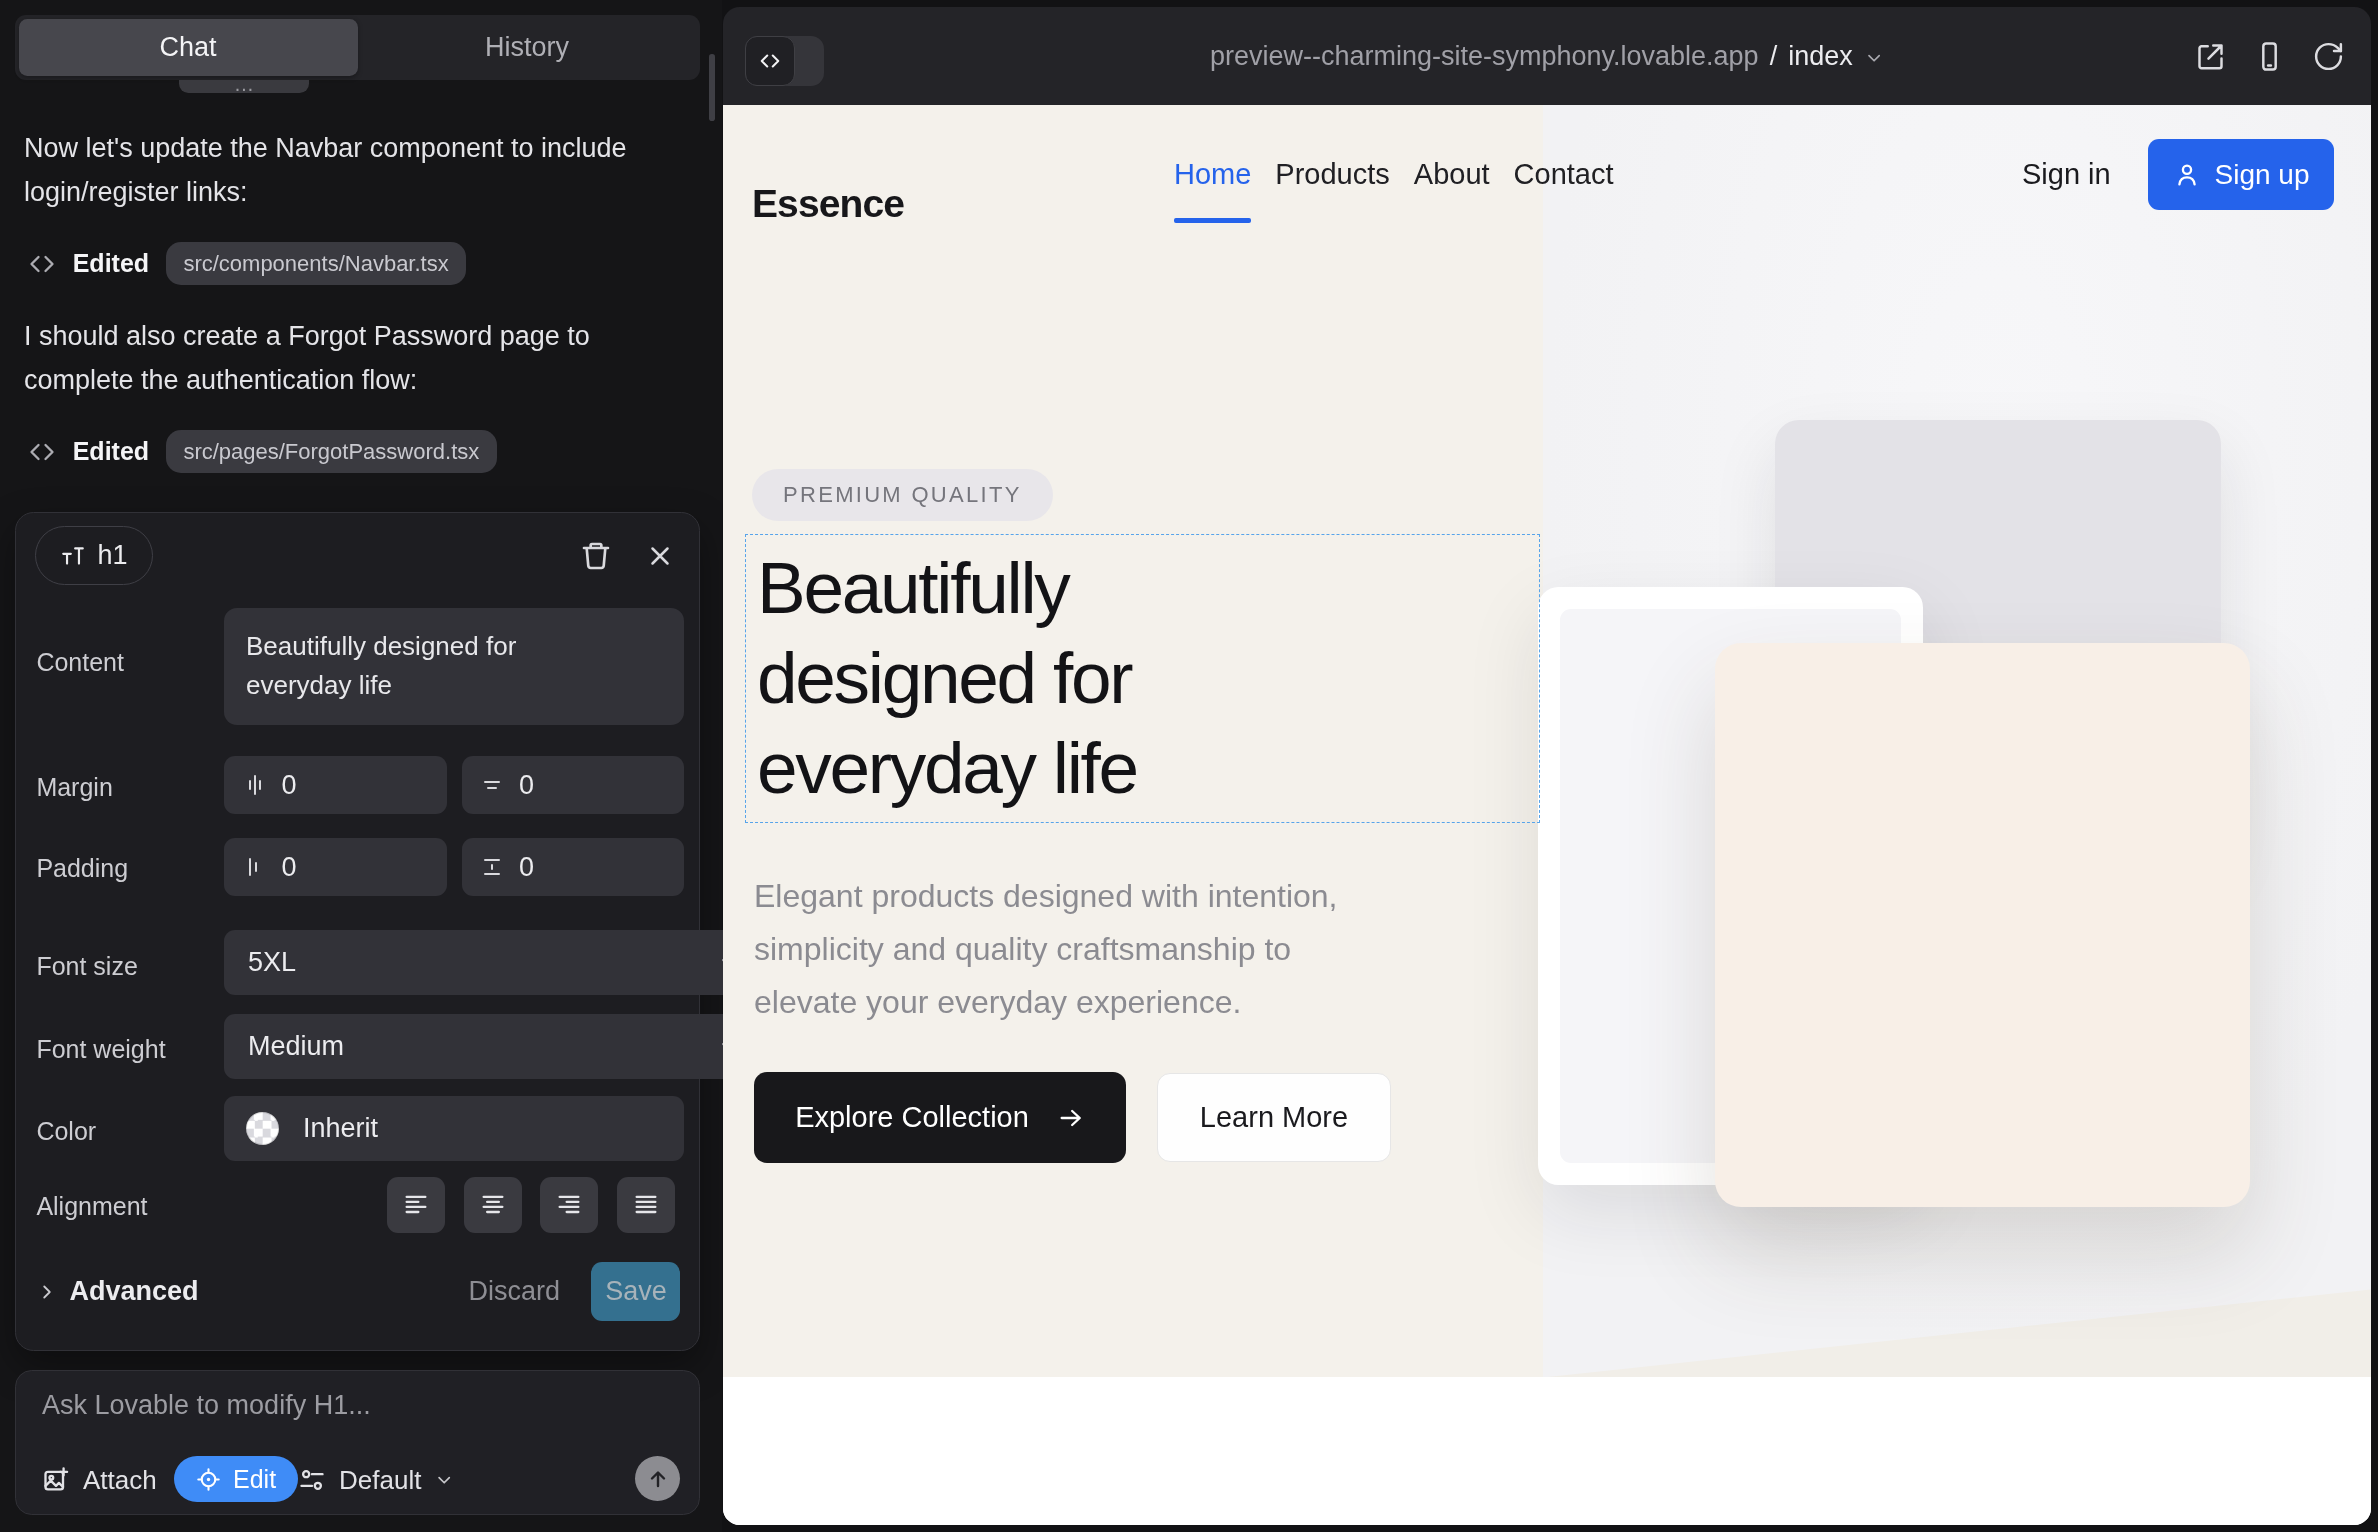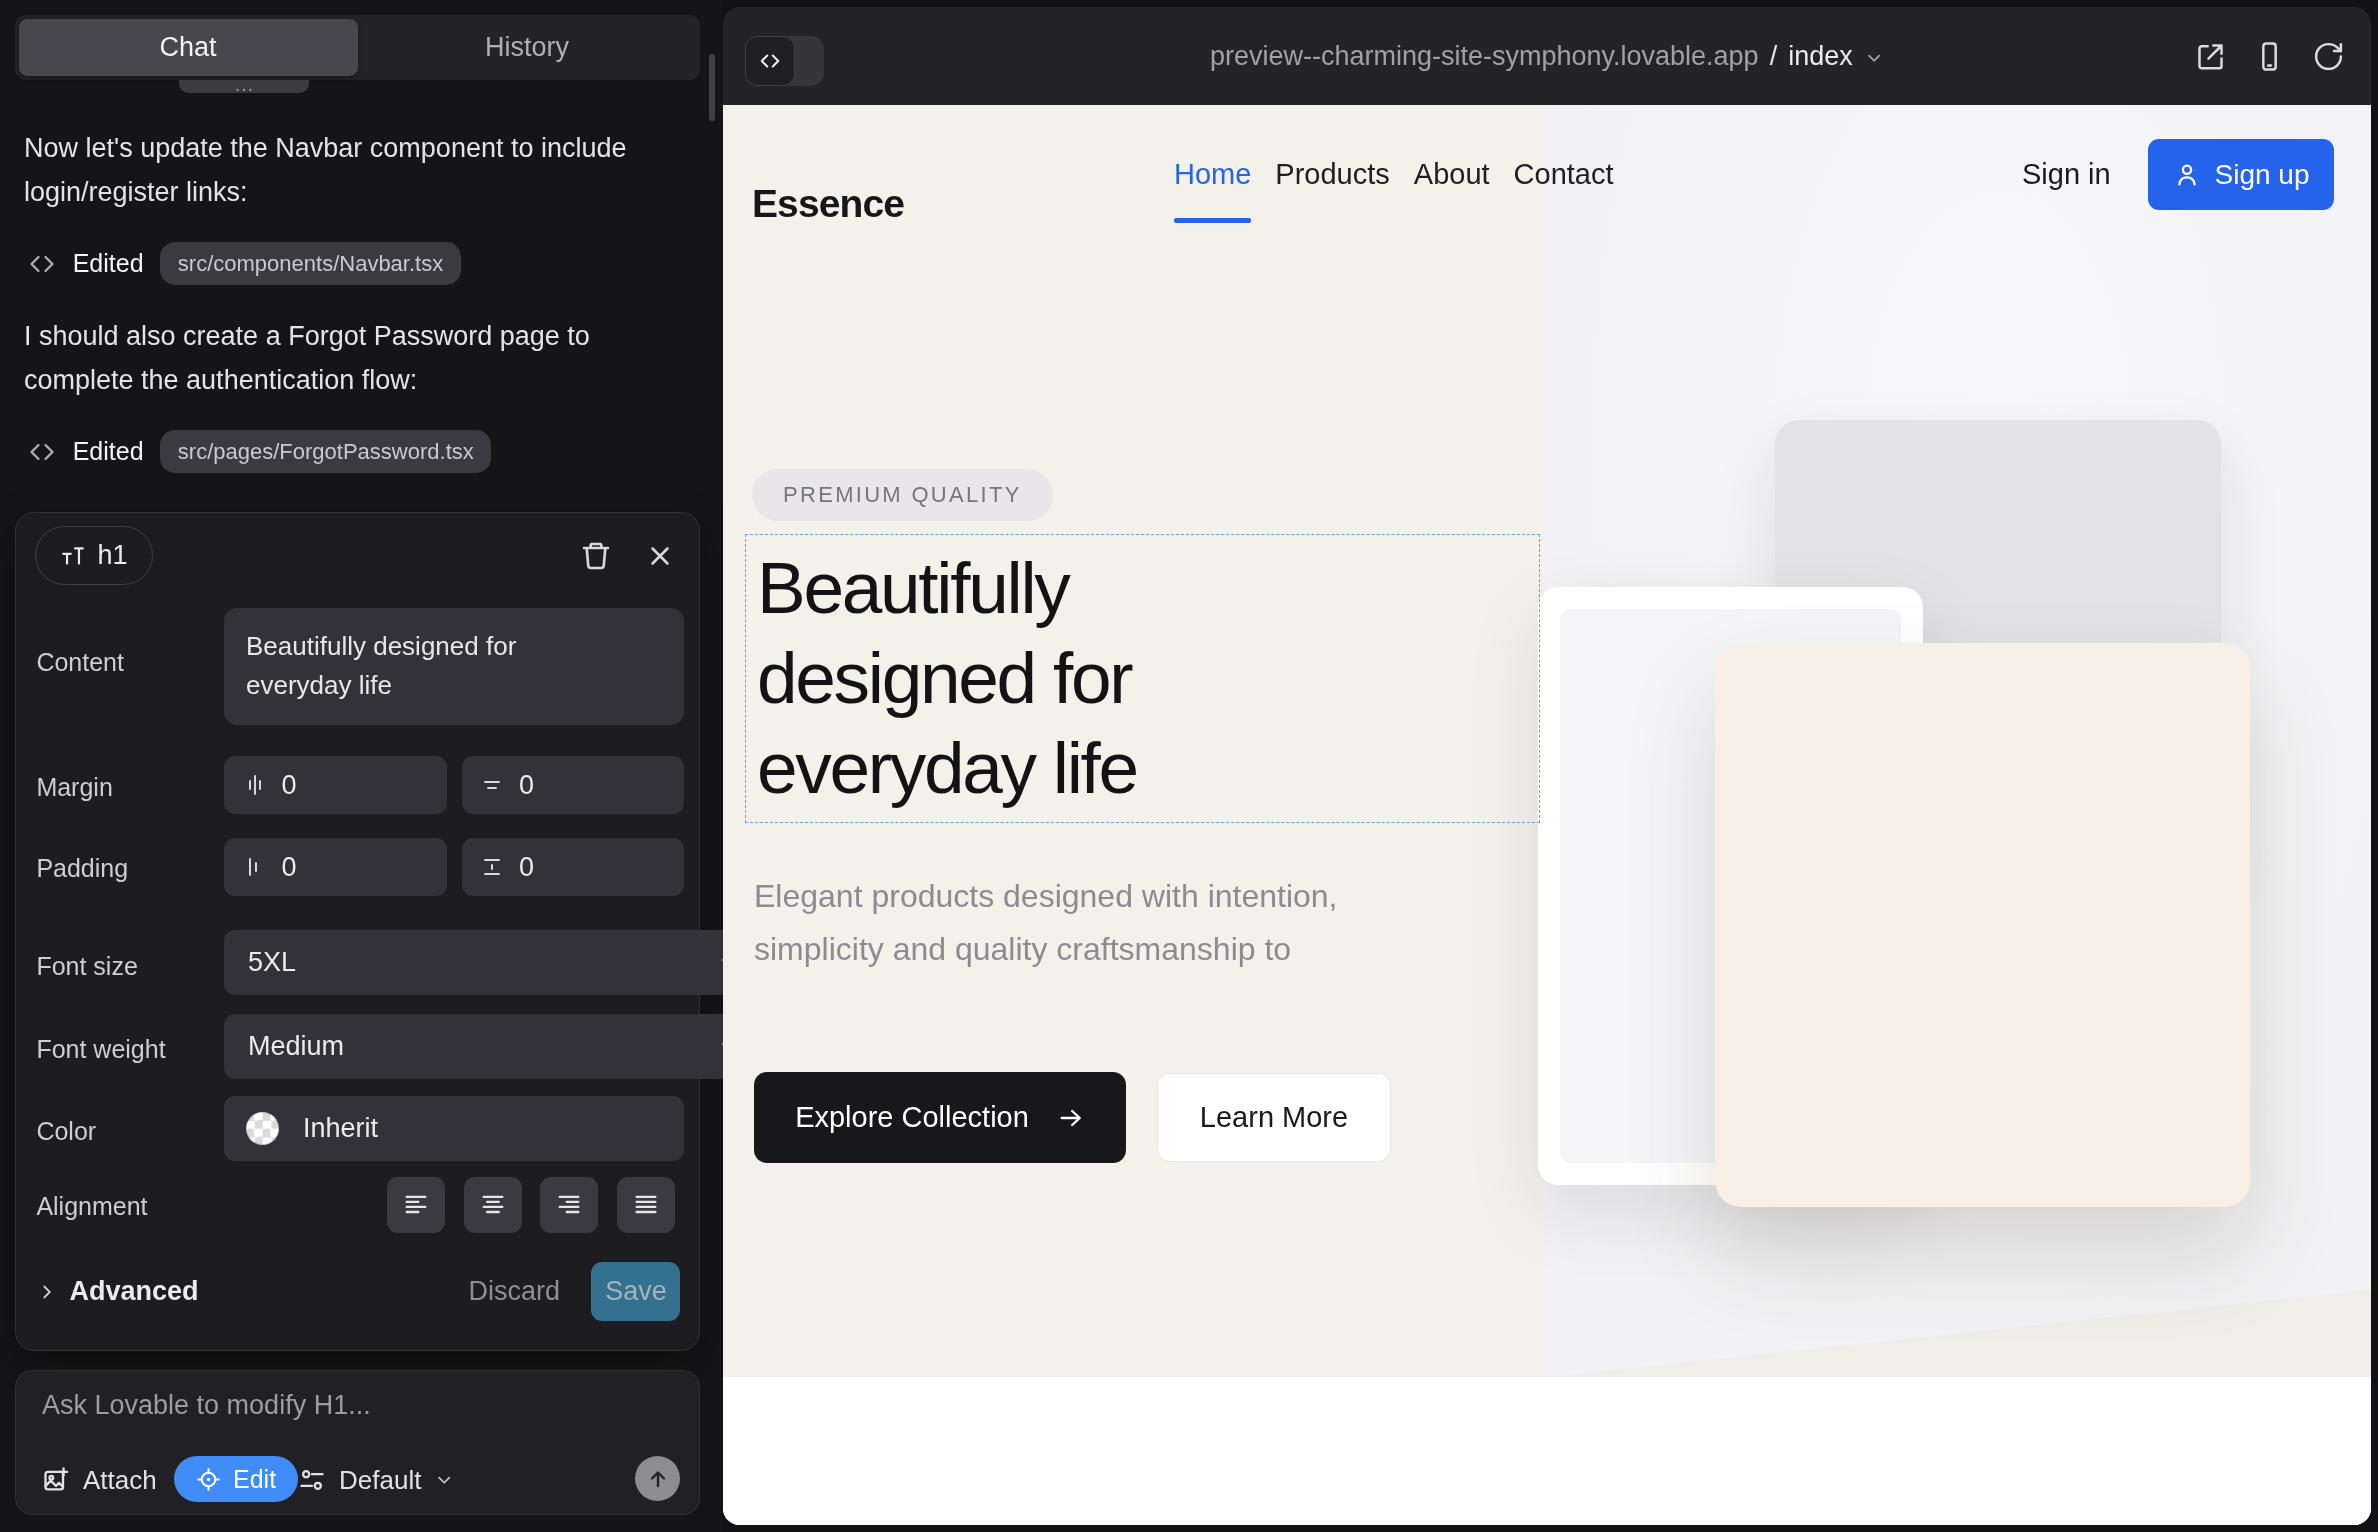--- a/index.html
+++ b/index.html
@@ -24,21 +24,21 @@
 
   .scroll-thumb { position:absolute; left:709px; top:54px; width:5.6px; height:67px;
     border-radius:2.8px; background:#3F3F45; }
 
   .msg { position:absolute; left:24px; width:664px; font-size:27px; line-height:44px;
     color:#E4E4E8; }
   .msg-1 { top:126px; } .msg-2 { top:314px; }
   .edited-row { position:absolute; left:28px; height:45px; display:flex; align-items:center; gap:16.7px; }
   .edited-row.r1 { top:241px; } .edited-row.r2 { top:429px; }
   .edited-row .code-ic { color:#ACACB2; }
-  .edited-label { font-size:25px; font-weight:400; color:#F5F5F7; }
+  .edited-label { font-size:25px; font-weight:700; color:#F5F5F7; }
   .file-chip { background:#3A3A40; border-radius:15px; padding:8.3px 17.6px;
     font-size:22px; color:#C9C9CF; white-space:nowrap; }
 
   
   .editor-panel { position:absolute; left:15px; top:512px; width:685px; height:839px;
     background:#1D1D21; border:0.9px solid #313137; border-radius:18.6px;
     box-shadow:0 15px 37px rgba(0,0,0,.35); }
   .tag-pill { position:absolute; left:18.6px; top:13px; height:59px; padding:0 24px;
     border:1.9px solid #3F3F46; border-radius:30px; display:flex; align-items:center; gap:12px;
     color:#ECECEF; }
@@ -512,20 +512,21 @@
           <h1 class="hero-h1">
             <span>Beautifully</span>
             <span>designed for</span>
             <span>everyday life</span>
           </h1>
         </div>
 
         <div class="hero-para">
           <span>Elegant products designed with intention,</span>
           <span>simplicity and quality craftsmanship to</span>
+          <span>elevate your everyday experience.</span>
         </div>
 
         <button class="cta-primary">
           <span>Explore Collection</span>
           <span>
             <svg width="28" height="28" viewBox="0 0 24 24" fill="none" stroke="currentColor" stroke-width="2" stroke-linecap="round" stroke-linejoin="round">
                 <path d="M4 12h15M13 6l6.5 6-6.5 6"></path>
               </svg>
           </span>
         </button>

